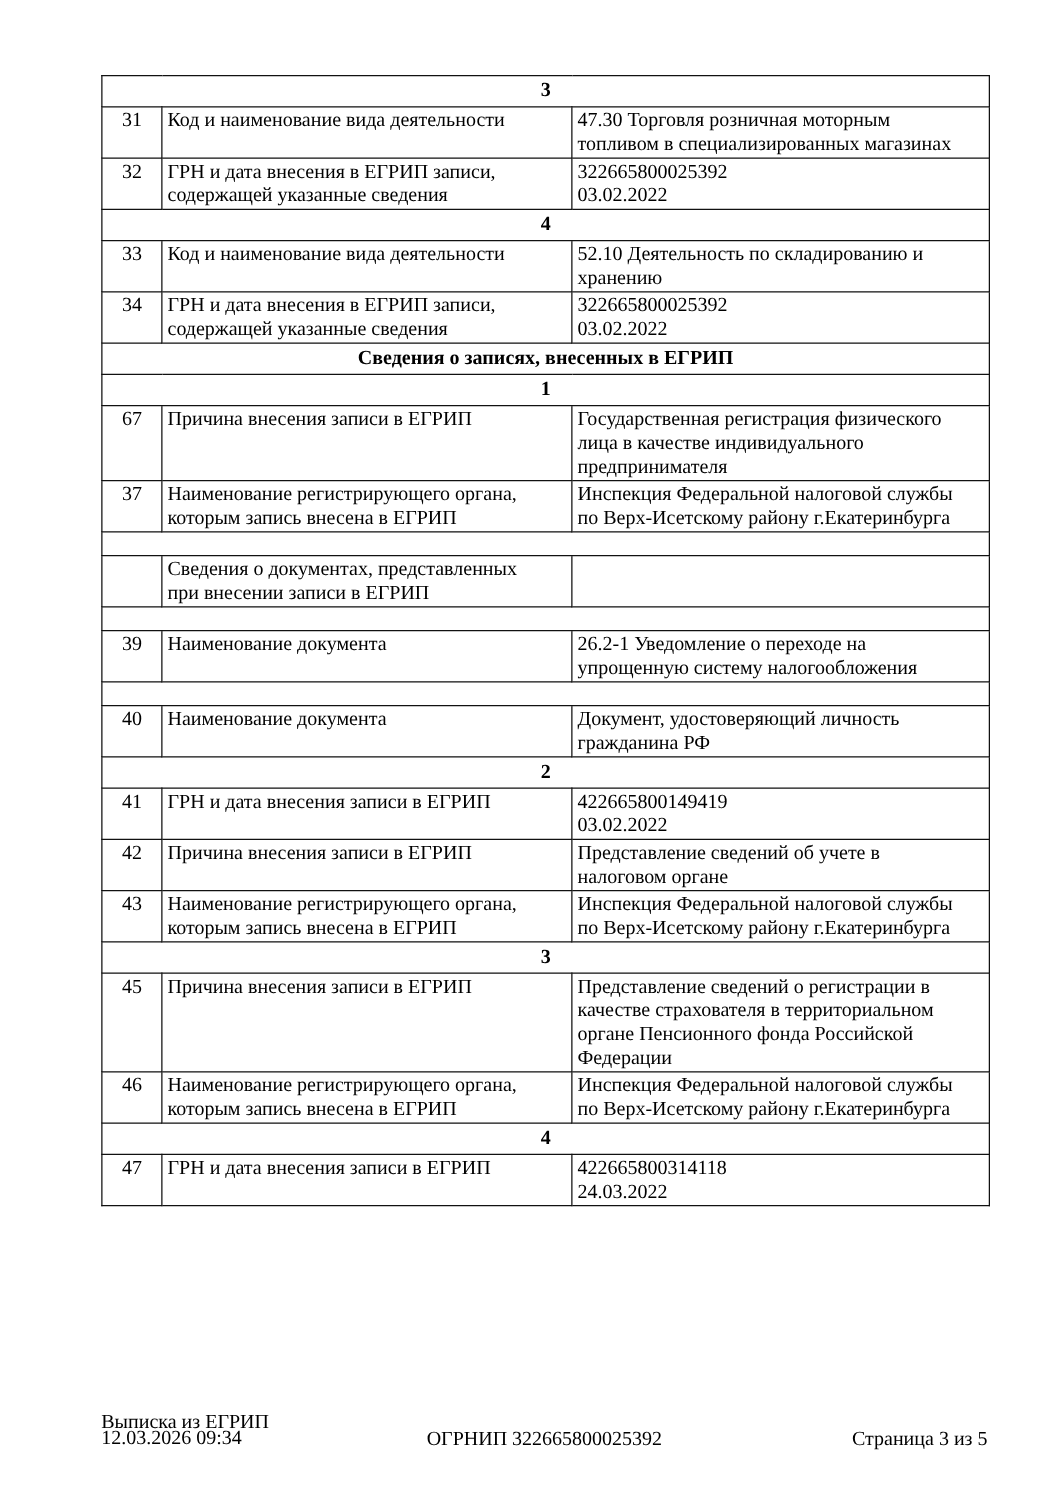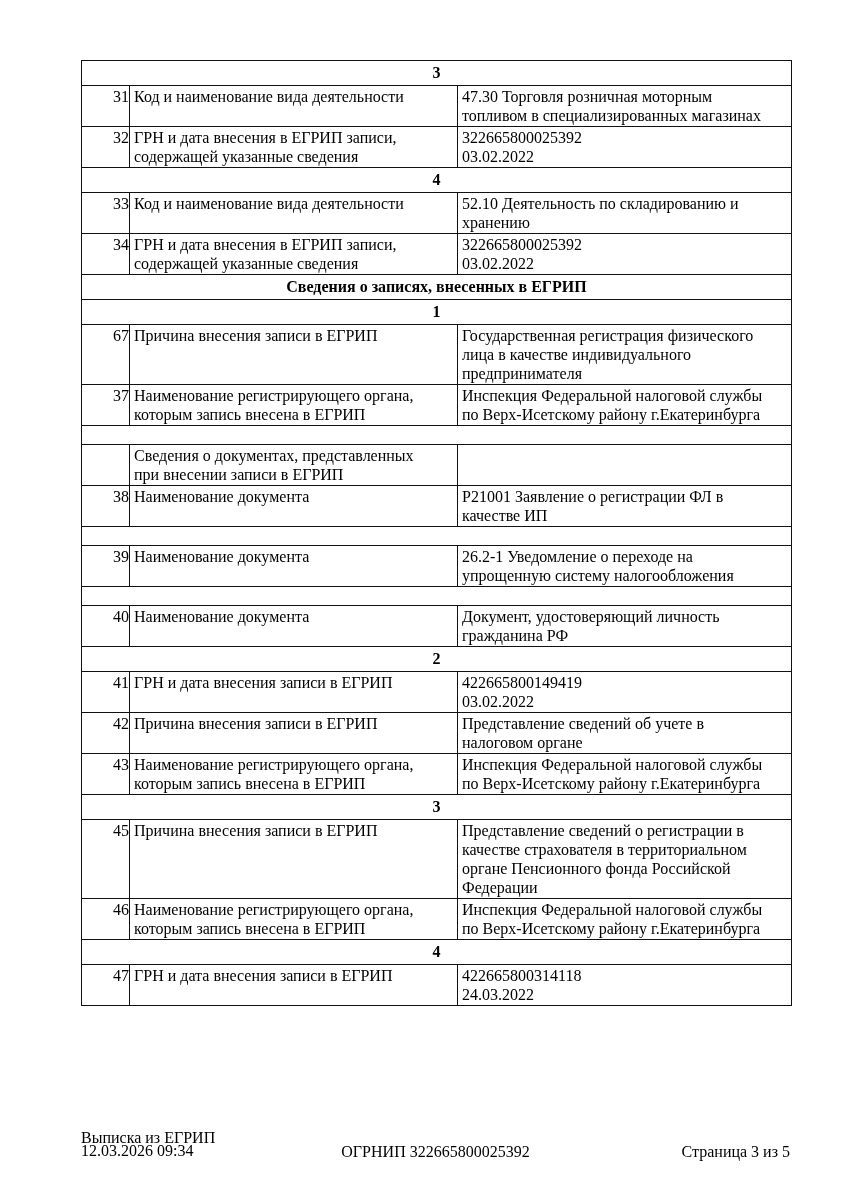--- a/index.html
+++ b/index.html
@@ -25,21 +25,21 @@
   table.egrip td {
     border: 1px solid #111;
     vertical-align: top;
     font-size: 16px;
     line-height: 19px;
     padding: 1px 3px 1px 4px;
     white-space: pre-line;
     overflow: hidden;
   }
   table.egrip td.num {
-    text-align: right;
+    text-align: center;
     padding: 1px 0;
     white-space: normal;
   }
   table.egrip td.sec {
     text-align: center;
     font-weight: bold;
     padding: 2px 0 3px 0;
     white-space: normal;
   }
   table.egrip td.emptycell {
@@ -127,26 +127,20 @@
         <tr>
           <td colspan="3" class="emptycell"></td>
         </tr>
         <tr>
           <td class="num"></td>
           <td class="label">Сведения о документах, представленных
 при внесении записи в ЕГРИП</td>
           <td class="value"></td>
         </tr>
         <tr>
-          <td class="num">38</td>
-          <td class="label">Наименование документа</td>
-          <td class="value">Р21001 Заявление о регистрации ФЛ в
-качестве ИП</td>
-        </tr>
-        <tr>
           <td colspan="3" class="emptycell"></td>
         </tr>
         <tr>
           <td class="num">39</td>
           <td class="label">Наименование документа</td>
           <td class="value">26.2-1 Уведомление о переходе на
 упрощенную систему налогообложения</td>
         </tr>
         <tr>
           <td colspan="3" class="emptycell"></td>

